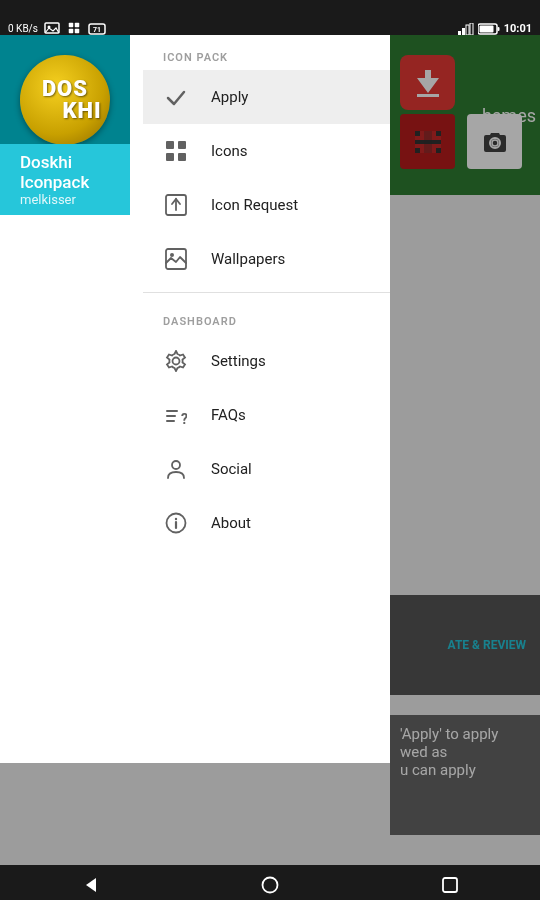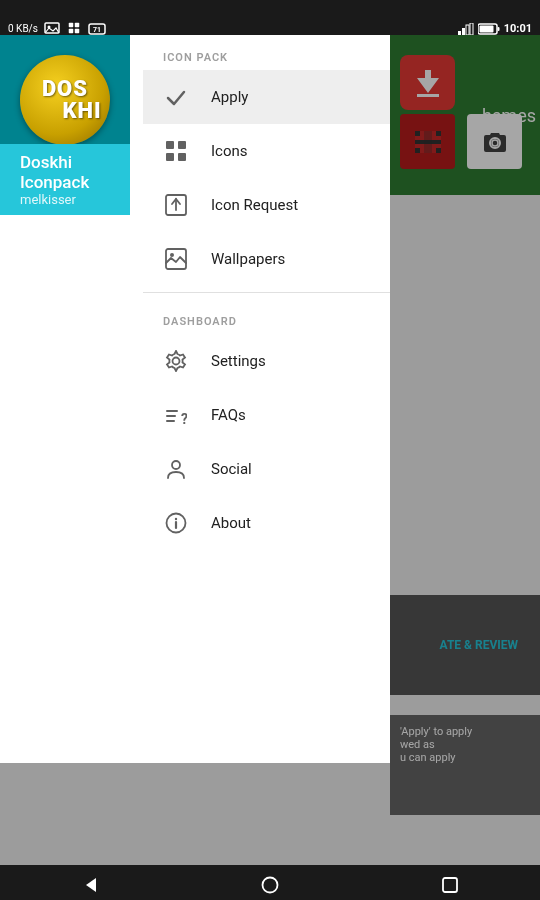--- a/index.html
+++ b/index.html
@@ -289,38 +289,38 @@
     .bg-panel-2 {
       position: absolute;
       top: 400px;
       right: 0;
       width: 150px;
       background: #555;
       height: 100px;
       display: flex;
       align-items: center;
       justify-content: flex-end;
-      padding-right: 22px;
+      padding-right: 14px;
     }
 
     .rate-review-text {
       color: #26c6da;
       font-size: 12px;
       font-weight: bold;
     }
 
     .bg-panel-3 {
       position: absolute;
       top: 520px;
       right: 0;
       width: 150px;
       background: #666;
-      height: 100px;
+      height: 120px;
       padding: 10px;
-      font-size: 11px;
+      font-size: 15px;
       color: #fff;
       overflow: hidden;
     }
   </style>
 </head>
 <body>
 
 <div class="status-bar">
   <div class="status-left">
     <span>0 KB/s</span>

